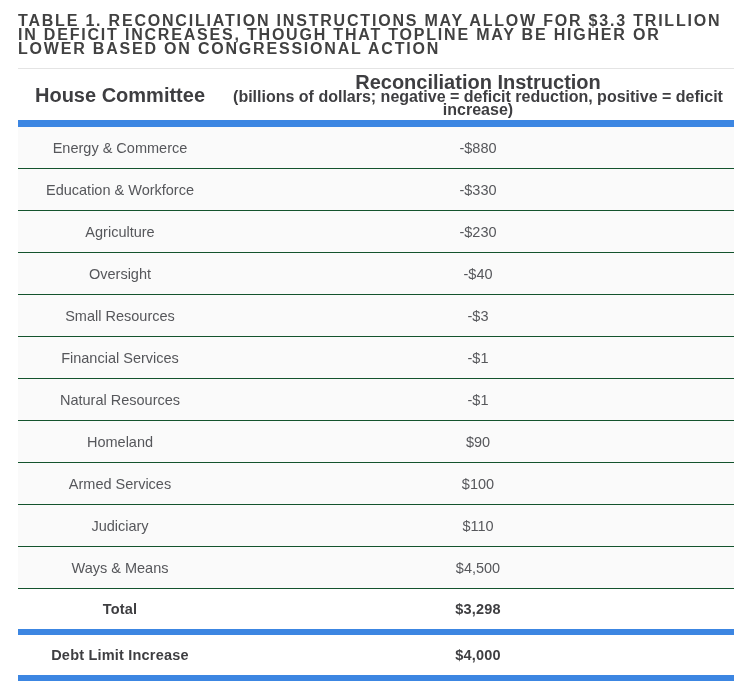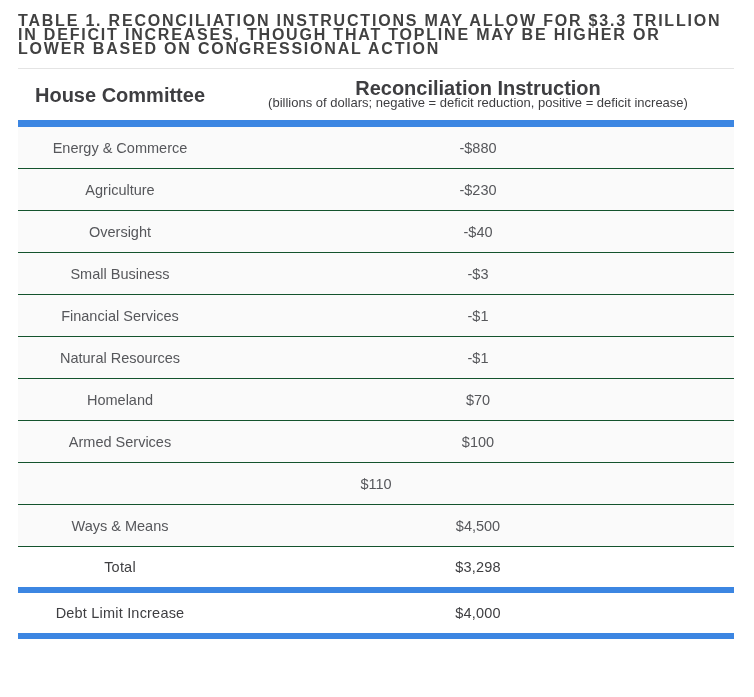--- a/index.html
+++ b/index.html
@@ -26,39 +26,39 @@
     margin-top: 12px;
   }
 
   .table { width: 716px; }
 
   .thead { display: flex; align-items: center; height: 51px; }
   .col-committee { width: 204px; text-align: center; box-sizing: border-box; }
   .col-value { flex: 1; text-align: center; box-sizing: border-box; }
 
   .th-main { font-size: 20px; font-weight: 700; color: #3e3e41; line-height: 16px; }
-  .th-sub  { font-size: 13px; font-weight: 400; color: #3e3e41; line-height: 13px; }
+  .th-sub  { font-size: 16px; font-weight: 700; color: #3e3e41; line-height: 13px; }
 
   .accent-bar { height: 7px; background: #3c86e2; }
   .accent-bar.thin { height: 6px; }
 
   .tbody .row {
     display: flex; align-items: center;
     height: 42px; box-sizing: border-box;
     background: #fafafa;
     border-bottom: 1px solid #14532d;
     font-size: 14.5px; font-weight: 400;
     color: #56575b;
   }
 
   .summary-row {
     display: flex; align-items: center;
     height: 40px; box-sizing: border-box;
     background: #ffffff;
-    font-size: 14.5px; font-weight: 400;
+    font-size: 14.5px; font-weight: 700;
     color: #3e3e41;
     letter-spacing: 0.2px;
   }
 </style>
 </head>
 <body>
 
 <div class="page">
 
   <div class="title">TABLE 1. RECONCILIATION INSTRUCTIONS MAY ALLOW FOR $3.3 TRILLION IN DEFICIT INCREASES, THOUGH THAT TOPLINE MAY BE HIGHER OR LOWER BASED ON CONGRESSIONAL ACTION</div>
@@ -76,48 +76,53 @@
     </div>
 
     <div class="accent-bar"></div>
 
     <div class="tbody">
         <div class="row">
           <div class="col-committee">Energy &amp; Commerce</div>
           <div class="col-value">-$880</div>
         </div>
         <div class="row">
+          <div class="col-committee">Education &amp; Workforce</div>
+          <div class="col-value">-$330</div>
+        </div>
+        <div class="row">
           <div class="col-committee">Agriculture</div>
           <div class="col-value">-$230</div>
         </div>
         <div class="row">
           <div class="col-committee">Oversight</div>
           <div class="col-value">-$40</div>
         </div>
         <div class="row">
-          <div class="col-committee">Small Business</div>
+          <div class="col-committee">Small Resources</div>
           <div class="col-value">-$3</div>
         </div>
         <div class="row">
           <div class="col-committee">Financial Services</div>
           <div class="col-value">-$1</div>
         </div>
         <div class="row">
           <div class="col-committee">Natural Resources</div>
           <div class="col-value">-$1</div>
         </div>
         <div class="row">
           <div class="col-committee">Homeland</div>
-          <div class="col-value">$70</div>
+          <div class="col-value">$90</div>
         </div>
         <div class="row">
           <div class="col-committee">Armed Services</div>
           <div class="col-value">$100</div>
         </div>
         <div class="row">
+          <div class="col-committee">Judiciary</div>
           <div class="col-value">$110</div>
         </div>
         <div class="row">
           <div class="col-committee">Ways &amp; Means</div>
           <div class="col-value">$4,500</div>
         </div>
       </div>
 
     <div class="summary-row">
       <div class="col-committee">Total</div>

